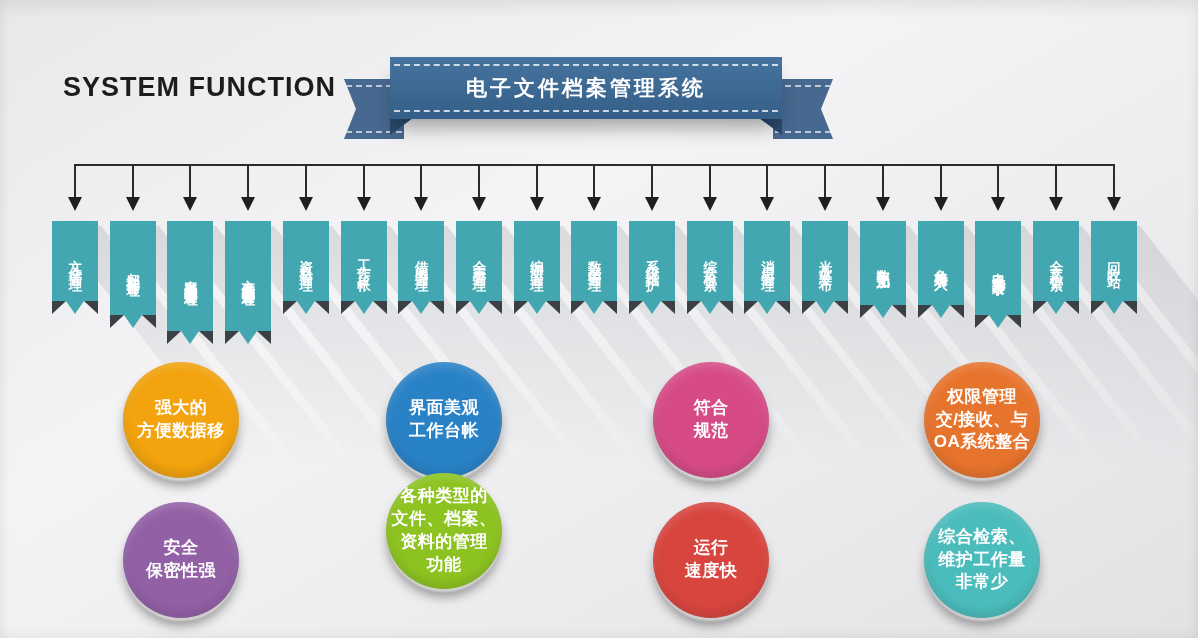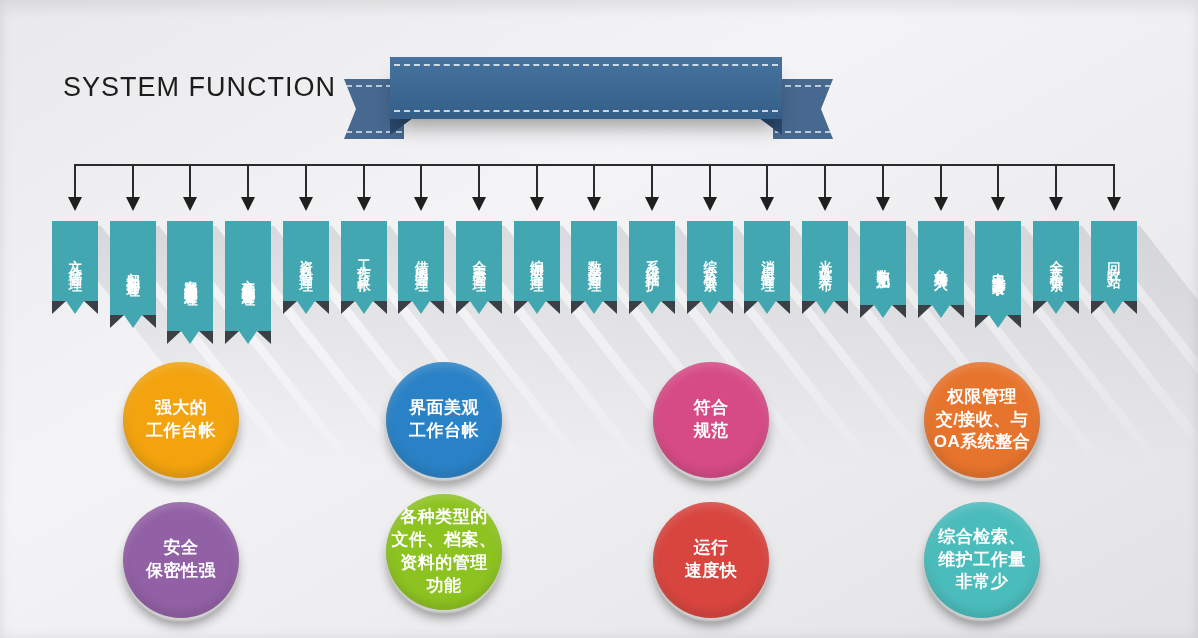--- a/index.html
+++ b/index.html
@@ -4,21 +4,21 @@
 <style>
   html,body{margin:0;padding:0;background:#dfdfe2;font-family:"Liberation Sans","DejaVu Sans",sans-serif;}
   .stage{
     position:relative;width:1198px;height:638px;margin:0 auto;overflow:hidden;
     background:linear-gradient(150deg,#e9e9eb 0%,#f4f4f6 38%,#ececee 68%,#e2e2e5 100%);
     box-shadow:inset 0 8px 14px rgba(0,0,0,0.07), inset 0 -4px 10px rgba(0,0,0,0.04);
   }
   
   .header{position:absolute;left:63px;top:68px;z-index:6;}
   .header h1{margin:0;font-size:42px;font-weight:900;color:#0d0d0d;letter-spacing:2px;line-height:1.05;}
-  .header .subtitle{margin-top:4px;font-size:27px;font-weight:400;color:#1c1c1c;letter-spacing:1px;}
+  .header .subtitle{margin-top:4px;font-size:27px;font-weight:700;color:#1c1c1c;letter-spacing:1px;}
   
   .ribbon{position:absolute;left:0;top:0;z-index:5;}
   .ribbon-tail{position:absolute;width:60px;height:60px;top:79px;background:var(--tail,#47688f);
     box-shadow:0 6px 10px rgba(0,0,0,0.25);}
   .ribbon-tail-left{left:344px;clip-path:polygon(0 0,100% 0,100% 100%,0 100%,20% 50%);}
   .ribbon-tail-right{left:773px;clip-path:polygon(0 0,100% 0,80% 50%,100% 100%,0 100%);}
   .tail-stitch{position:absolute;left:2px;right:2px;top:6px;bottom:6px;
     border-top:2px dashed rgba(255,255,255,0.65);border-bottom:2px dashed rgba(255,255,255,0.65);}
   .ribbon-fold{position:absolute;top:118px;width:0;height:0;}
   .ribbon-fold-left{left:390px;border-top:17px solid var(--fold,#2b4a6e);border-right:23px solid transparent;}
@@ -67,20 +67,21 @@
     <div class="ribbon-tail ribbon-tail-left">
       <div class="tail-stitch"></div>
     </div>
     <div class="ribbon-tail ribbon-tail-right">
       <div class="tail-stitch"></div>
     </div>
     <div class="ribbon-fold ribbon-fold-left"></div>
     <div class="ribbon-fold ribbon-fold-right"></div>
     <div class="ribbon-band">
       <div class="band-stitch"></div>
+      <span class="ribbon-label">电子文件档案管理系统</span>
     </div>
   </div>
 
   <div class="connectors">
       <div class="hline" style="left: 74px; top: 164px; width: 1040.6px; background: rgb(43, 43, 43);"></div>
       <div class="stem" style="left: 74px; top: 164px; height: 34px; background: rgb(43, 43, 43);"></div>
       <div class="ahead" style="left: 68px; top: 197px;"></div>
       <div class="stem" style="left: 131.7px; top: 164px; height: 34px; background: rgb(43, 43, 43);"></div>
       <div class="ahead" style="left: 125.7px; top: 197px;"></div>
       <div class="stem" style="left: 189.4px; top: 164px; height: 34px; background: rgb(43, 43, 43);"></div>
@@ -327,40 +328,40 @@
           <div class="fold-l"></div>
           <div class="tag-point"></div>
           <div class="fold-r"></div>
         </div>
       </div>
     </div>
 
   <div class="circles">
       <div class="circle" style="left: 123px; top: 362px; background: rgb(242, 163, 14);">
         <div class="circle-label">强大的
-工作台帐</div>
+方便数据移</div>
       </div>
       <div class="circle" style="left: 386px; top: 362px; background: rgb(42, 130, 198);">
         <div class="circle-label">界面美观
 工作台帐</div>
       </div>
       <div class="circle" style="left: 653px; top: 362px; background: rgb(214, 75, 134);">
         <div class="circle-label">符合
 规范</div>
       </div>
       <div class="circle" style="left: 924px; top: 362px; background: rgb(231, 116, 45);">
         <div class="circle-label">权限管理
 交/接收、与
 OA系统整合</div>
       </div>
       <div class="circle" style="left: 123px; top: 502px; background: rgb(146, 96, 165); align-items: center;">
         <div class="circle-label">安全
 保密性强</div>
       </div>
-      <div class="circle" style="left: 386px; top: 494px; background: rgb(141, 195, 33);">
+      <div class="circle" style="left: 386px; top: 473px; background: rgb(141, 195, 33);">
         <div class="circle-label">各种类型的
 文件、档案、
 资料的管理
 功能</div>
       </div>
       <div class="circle" style="left: 653px; top: 502px; background: rgb(216, 69, 63);">
         <div class="circle-label">运行
 速度快</div>
       </div>
       <div class="circle" style="left: 924px; top: 502px; background: rgb(75, 188, 188);">

